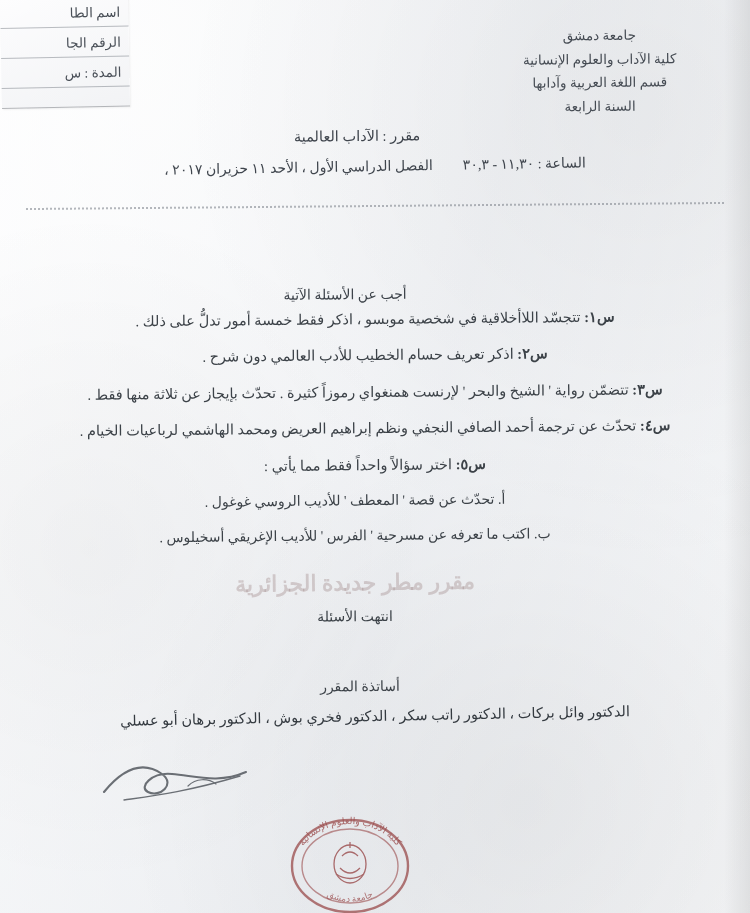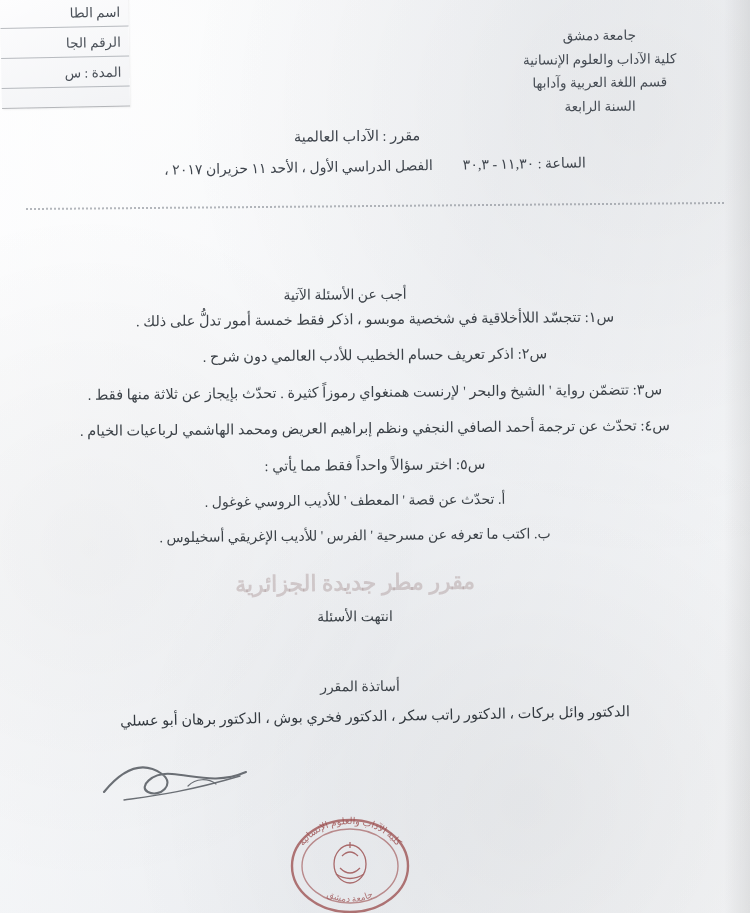--- a/index.html
+++ b/index.html
@@ -159,21 +159,21 @@
   }
   .q {
     font-size: 14.5px;
     line-height: 1.55;
     color: #3c4248;
     margin-bottom: 14px;
     text-align: center;
     white-space: nowrap;
     transform: rotate(-0.55deg);
   }
-  .q .qnum { font-weight: normal; }
+  .q .qnum { font-weight: bold; }
 
   .sub {
     font-size: 14px;
     line-height: 1.6;
     color: #3c4248;
     text-align: center;
     white-space: nowrap;
     margin-bottom: 12px;
     transform: rotate(-0.6deg);
     padding-right: 40px;

